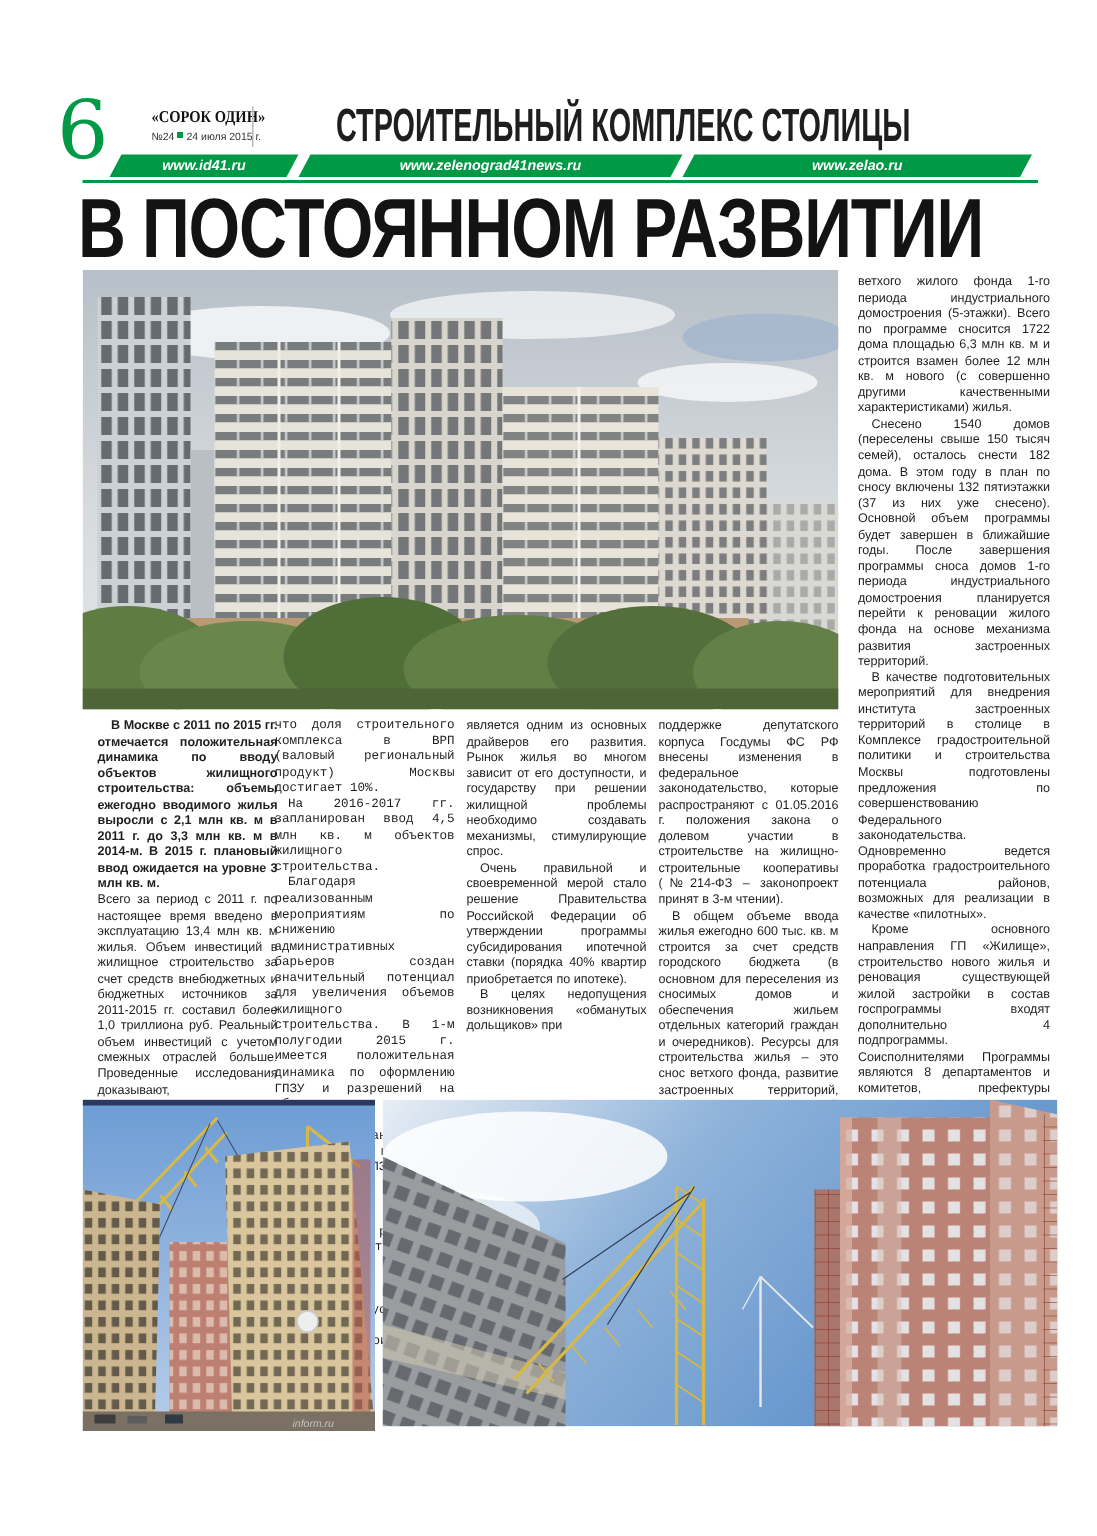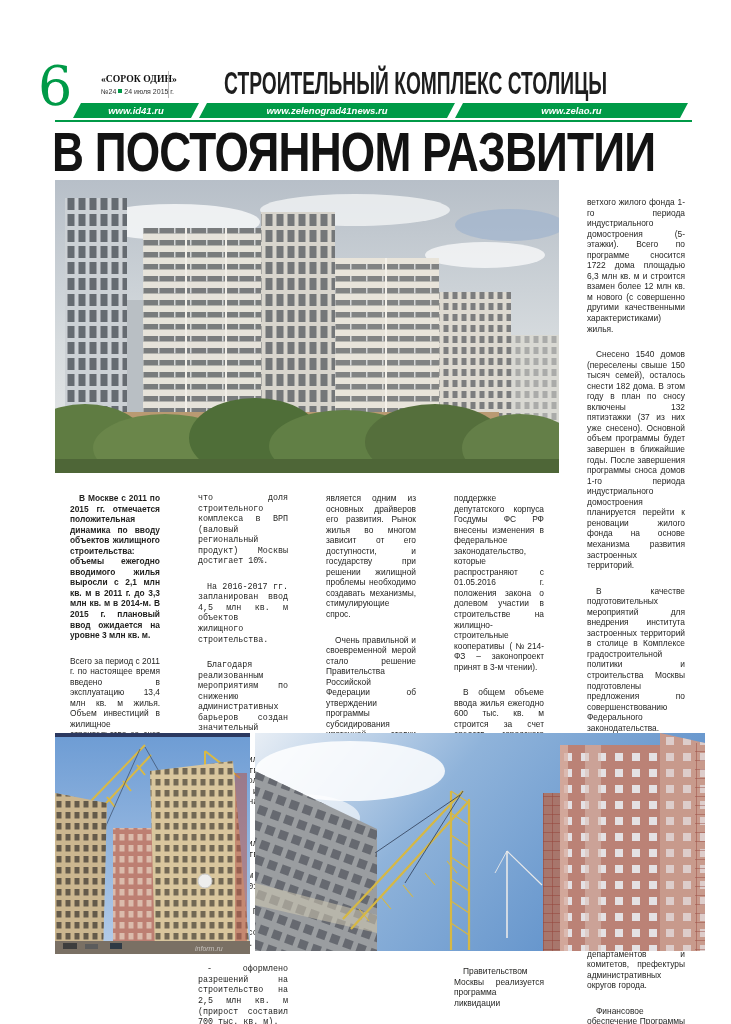--- a/index.html
+++ b/index.html
@@ -34,23 +34,23 @@
 
   
   .photo{position:absolute;overflow:hidden;}
   .photo svg{display:block;}
   #photo-main{left:55px;top:180px;width:504px;height:293px;}
   #photo-bl{left:55px;top:733px;width:195px;height:221px;}
   #photo-br{left:255px;top:733px;width:450px;height:218px;}
 
   
   .col{position:absolute;width:120px;top:478px;}
-  #col1{left:55px;}#col2{left:183px;font-family:Liberation Mono, monospace;}#col3{left:311px;}#col4{left:439px;}
+  #col1{left:65px;}#col2{left:183px;font-family:Liberation Mono, monospace;}#col3{left:311px;}#col4{left:439px;}
   #col5{left:572px;top:182px;width:128px;}
-  .col p{margin:15px;font-size:8.4px;line-height:10.55px;text-align:justify;text-indent:9px;
+  .col p{margin:0;font-size:8.4px;line-height:10.55px;text-align:justify;text-indent:9px;
          color:#1f1f1d;}
   .col p.cont{text-indent:0;}
   .lead{font-size:9.4px;line-height:10.5px;font-weight:bold;text-align:justify;
         margin:2px 0 10px 0;color:#0c0c0c;}
 </style>
 </head>
 <body>
 
 <div class="page">
 

